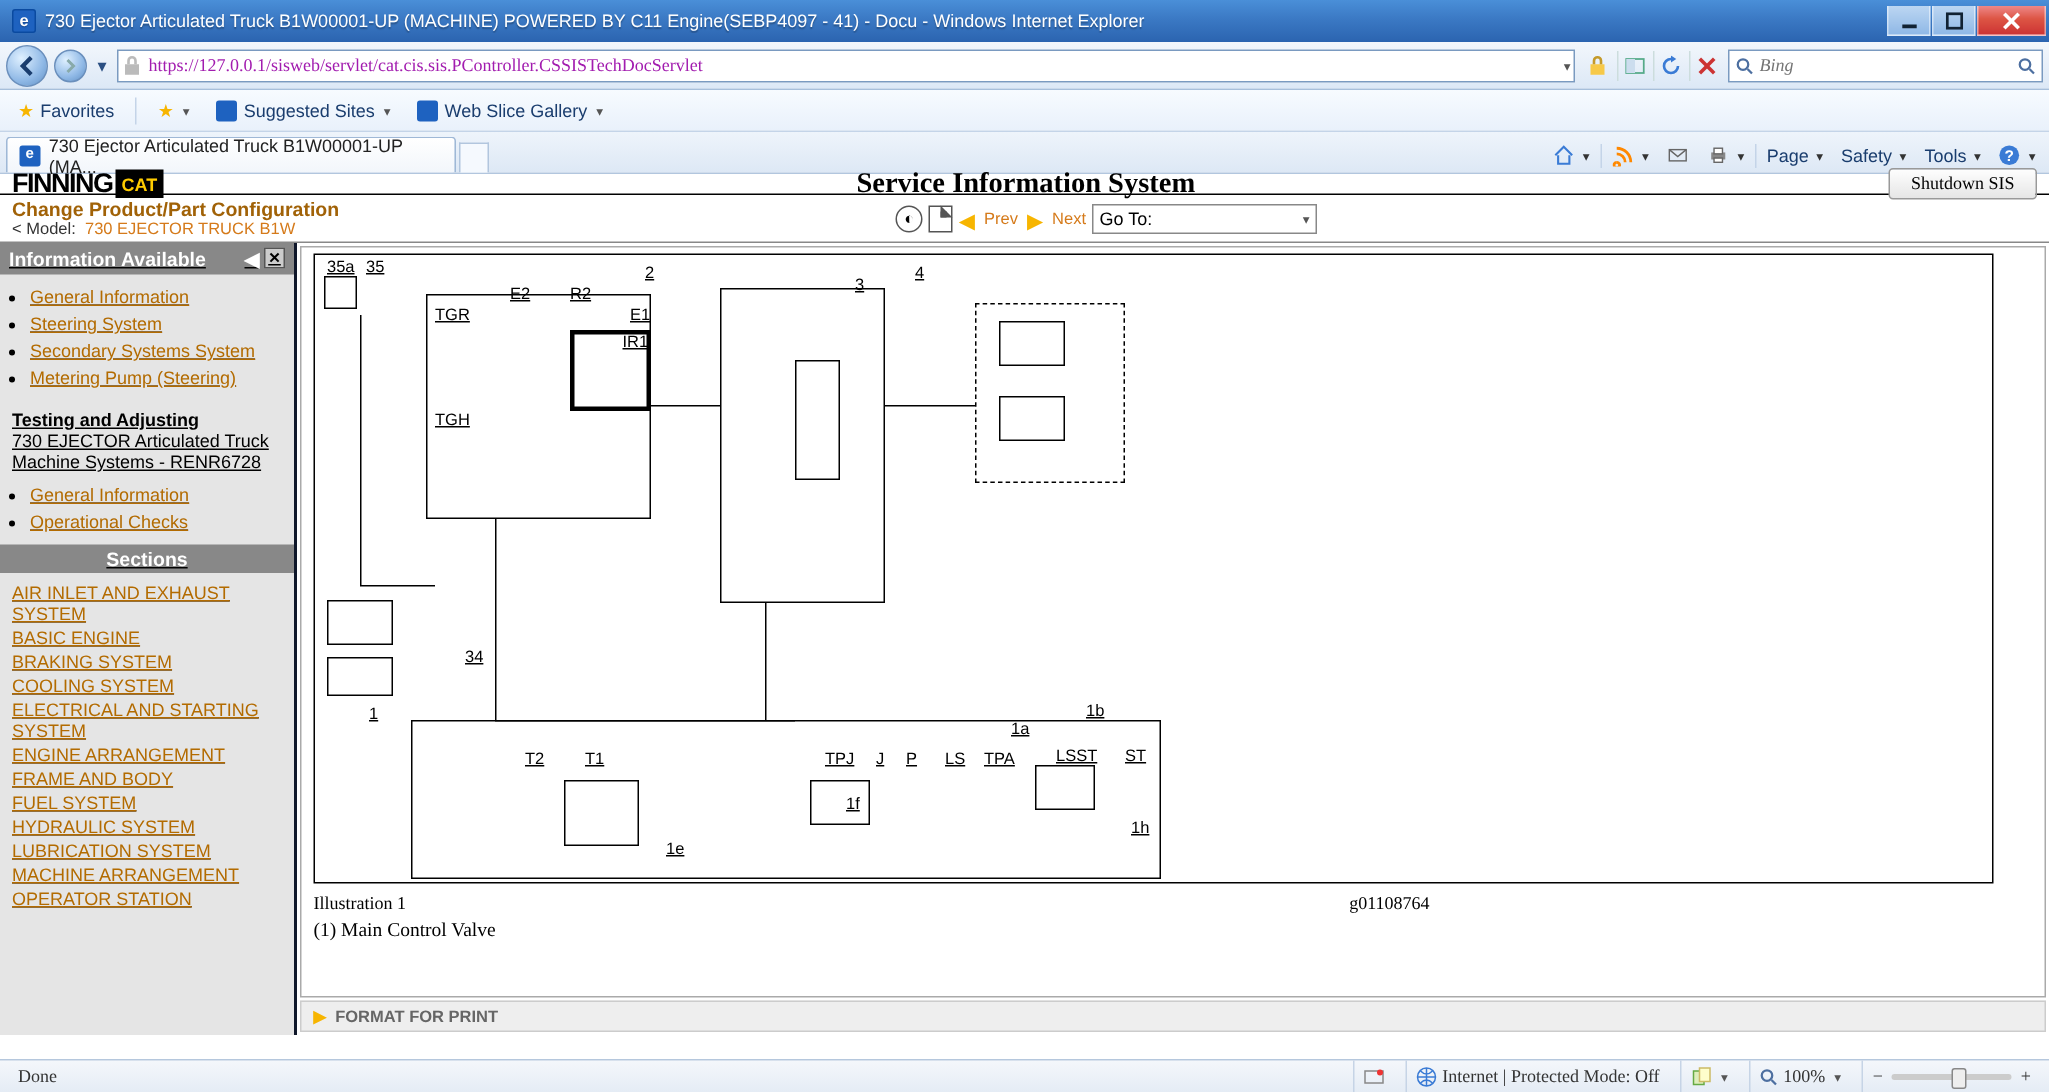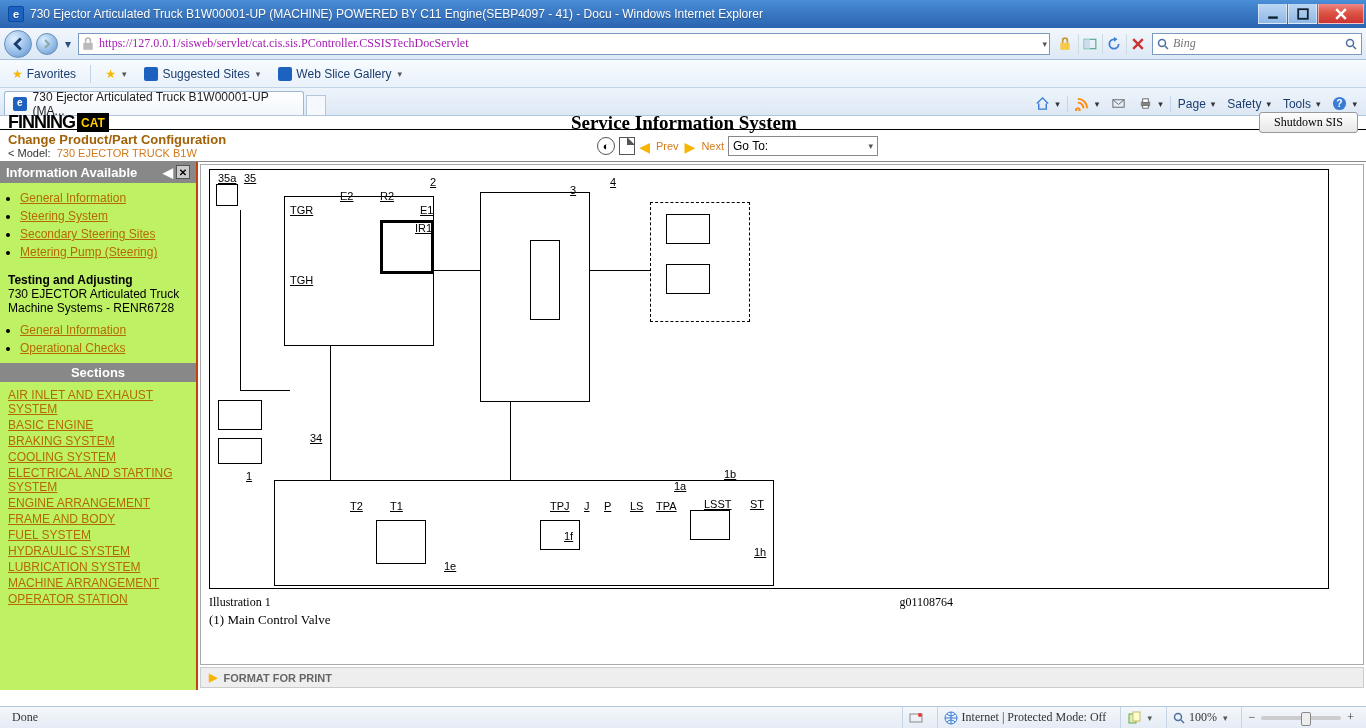--- a/index.html
+++ b/index.html
@@ -63,21 +63,21 @@
   .cfg { font: bold 13px Arial; color: #a16207; }
   .model-line { font: 11px Arial; color: #333; }
   .model-line .mv { color: #d57a1a; }
   .sub-tools { margin-left: auto; display: flex; align-items: center; gap: 4px; margin-right: 480px; }
   .tool-ico { width: 18px; height: 18px; border: 1px solid #555; border-radius: 50%; display:flex; align-items:center; justify-content:center; font: bold 11px Arial; }
   .pn { display:flex; align-items:flex-end; gap:6px; font: 11px Arial; color:#d57a1a; }
   .pn .tri { color:#f7b500; font-size:14px; line-height:10px; }
   .goto { border:1px solid #888; height:20px; width:150px; font:12px Arial; padding:0 4px; background:#fff; display:flex; align-items:center; justify-content:space-between; }
 
   .sis-body { display: flex; height: calc(100% - 62px); }
-  .sidebar { width: 198px; background: #bef264; border-right: 2px solid #c2410c; display:flex; flex-direction:column; font-family: Arial; position:relative; }
+  .sidebar { width: 198px; background: #e5e5e5; border-right: 2px solid #0f172a; display:flex; flex-direction:column; font-family: Arial; position:relative;text-decoration:underline; }
   .side-hdr { background: #888; color: #fff; font: bold 13px Arial; padding: 3px 6px; display:flex; align-items:center; justify-content:space-between; }
   .side-hdr .tri-left { color:#fff; }
   .side-hdr .xbox { width:14px; height:14px; background:#ccc; color:#000; font:bold 10px/14px Arial; text-align:center; border:1px solid #555;}
   .side-scroll { overflow-y: auto; flex:1; scrollbar-width: thin; }
   .side-scroll::-webkit-scrollbar { width: 16px; }
   .side-scroll::-webkit-scrollbar-track { background:#efefef; border-left:1px solid #ccc;}
   .side-scroll::-webkit-scrollbar-thumb { background:#cdcdcd; border:1px solid #aaa;}
   .side-list { padding: 4px 0 4px 10px; }
   .side-list li { list-style: disc; margin: 4px 0 4px 10px; }
   .side-list a { color: #b36b00; text-decoration: underline; font-size: 12px; }
@@ -322,21 +322,21 @@
         <span data-interactable="false">Information Available</span>
         <span style="display:flex;gap:3px;">
           <span class="tri-left" data-interactable="true">◀</span>
           <span class="xbox" data-interactable="true">✕</span>
         </span>
       </div>
       <div class="side-scroll" data-interactable="true">
         <ul class="side-list">
           <li><a data-interactable="true">General Information</a></li>
           <li><a data-interactable="true">Steering System</a></li>
-          <li><a data-interactable="true">Secondary Steering Sites</a></li>
+          <li><a data-interactable="true">Secondary Systems System</a></li>
           <li><a data-interactable="true">Metering Pump (Steering)</a></li>
         </ul>
         <div class="side-h" data-interactable="false">Testing and Adjusting</div>
         <div class="side-p" data-interactable="false">730 EJECTOR Articulated Truck Machine Systems - RENR6728</div>
         <ul class="side-list">
           <li><a data-interactable="true">General Information</a></li>
           <li><a data-interactable="true">Operational Checks</a></li>
         </ul>
         <div class="sections-hdr" data-interactable="false">Sections</div>
         <div class="sec-list">

